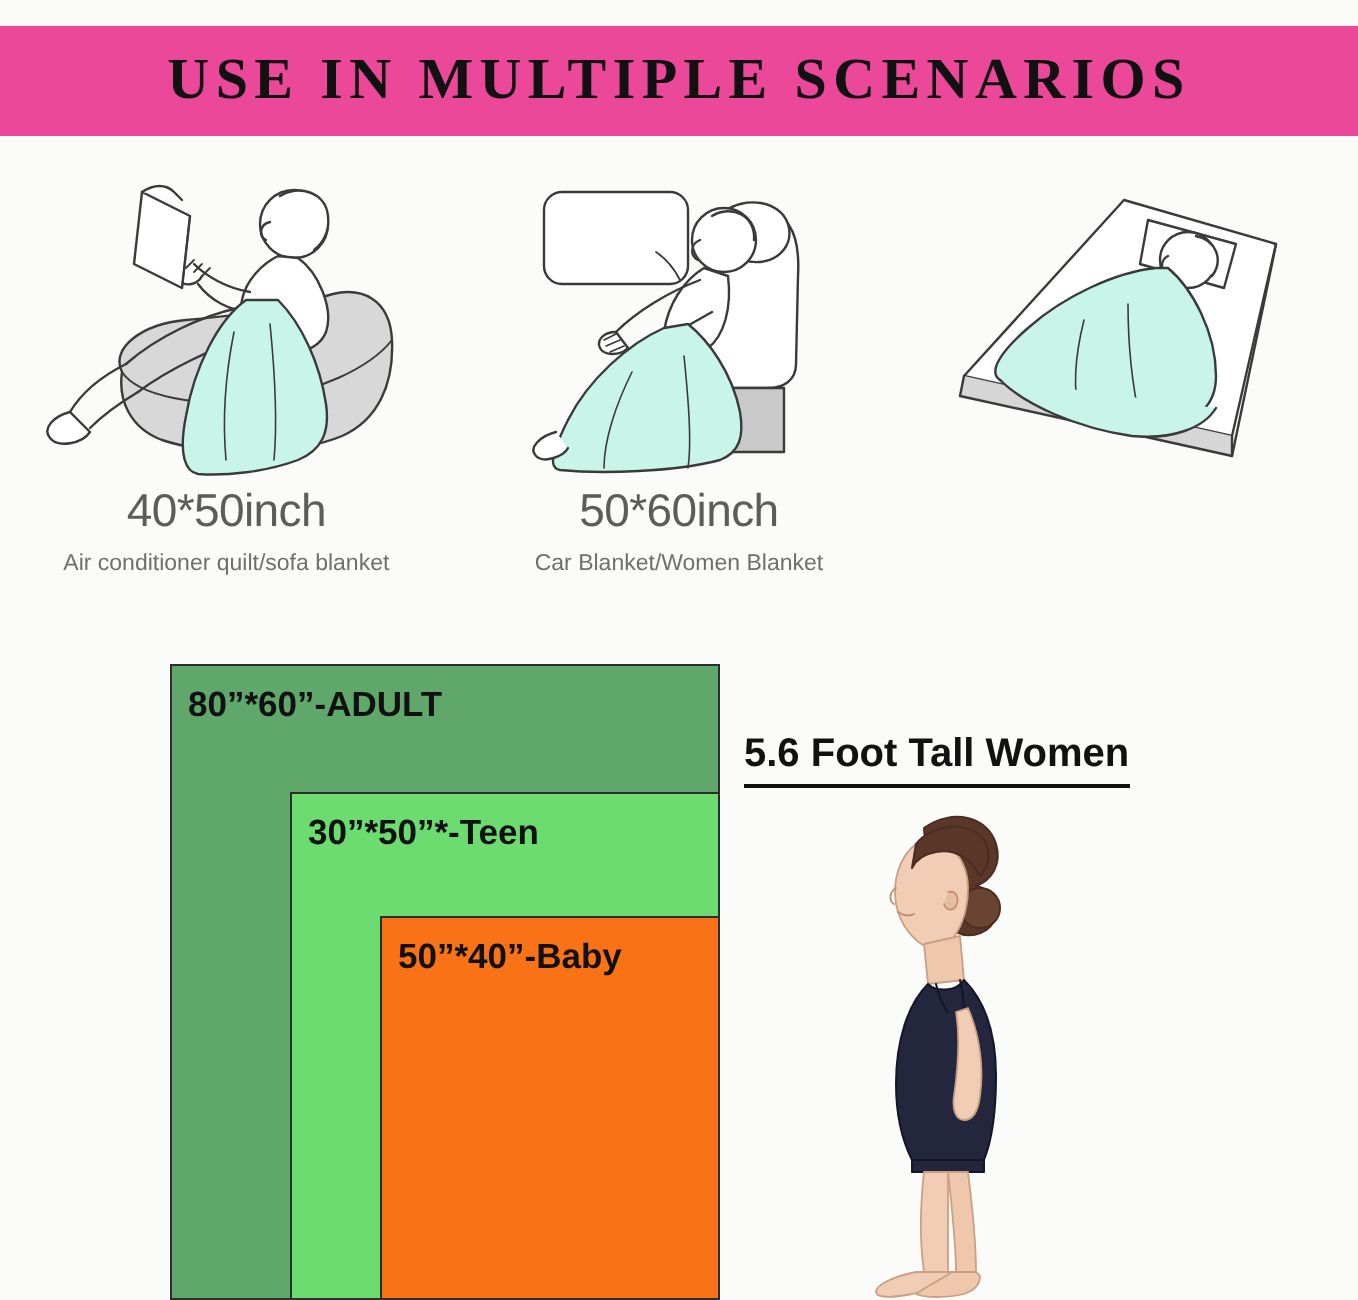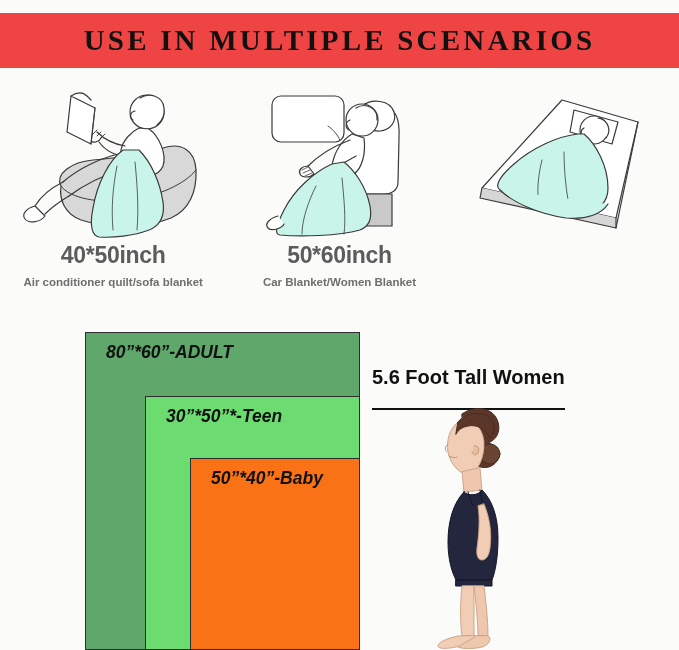--- a/index.html
+++ b/index.html
@@ -15,21 +15,21 @@
     position: relative;
   }
 
   
   .banner {
     position: absolute;
     left: 0;
     top: 13px;
     width: 679px;
     height: 55px;
-    background: #ef4444;
+    background: #ec4899;
     display: flex;
     align-items: center;
     justify-content: center;
   }
   .banner-title {
     font-family: "Liberation Serif", serif;
     font-size: 29px;
     font-weight: 700;
     letter-spacing: 3.2px;
     color: #111111;
@@ -37,21 +37,20 @@
   }
 
   
   .scenarios {
     position: absolute;
     left: 0;
     top: 78px;
     width: 679px;
     height: 218px;
     display: flex;
-    font-weight: bold;
   }
   .scenario {
     flex: 1 1 0;
     display: flex;
     flex-direction: column;
     align-items: center;
   }
   .scenario-art {
     height: 160px;
     width: 100%;
@@ -99,43 +98,42 @@
     top: 64px;
     background: #6cdc70;
   }
   .box-baby {
     left: 105px;
     top: 126px;
     background: #f97316;
   }
   .box-label {
     position: absolute;
-    left: 20px;
+    left: 8px;
     top: 9px;
     font-size: 17.5px;
     font-weight: 700;
     color: #111111;
     white-space: nowrap;
-    font-style: italic;
   }
 
   
   .woman-panel {
     position: absolute;
     left: 372px;
     top: 366px;
     width: 240px;
     height: 284px;
   }
   .woman-heading {
     font-size: 20px;
     font-weight: 700;
     color: #111111;
     white-space: nowrap;
-    padding-bottom: 19px;
+    padding-bottom: 3px;
     border-bottom: 2px solid #111111;
     display: inline-block;
   }
   .woman-art {
     position: absolute;
     left: 28px;
     top: 34px;
     width: 130px;
     height: 250px;
   }

